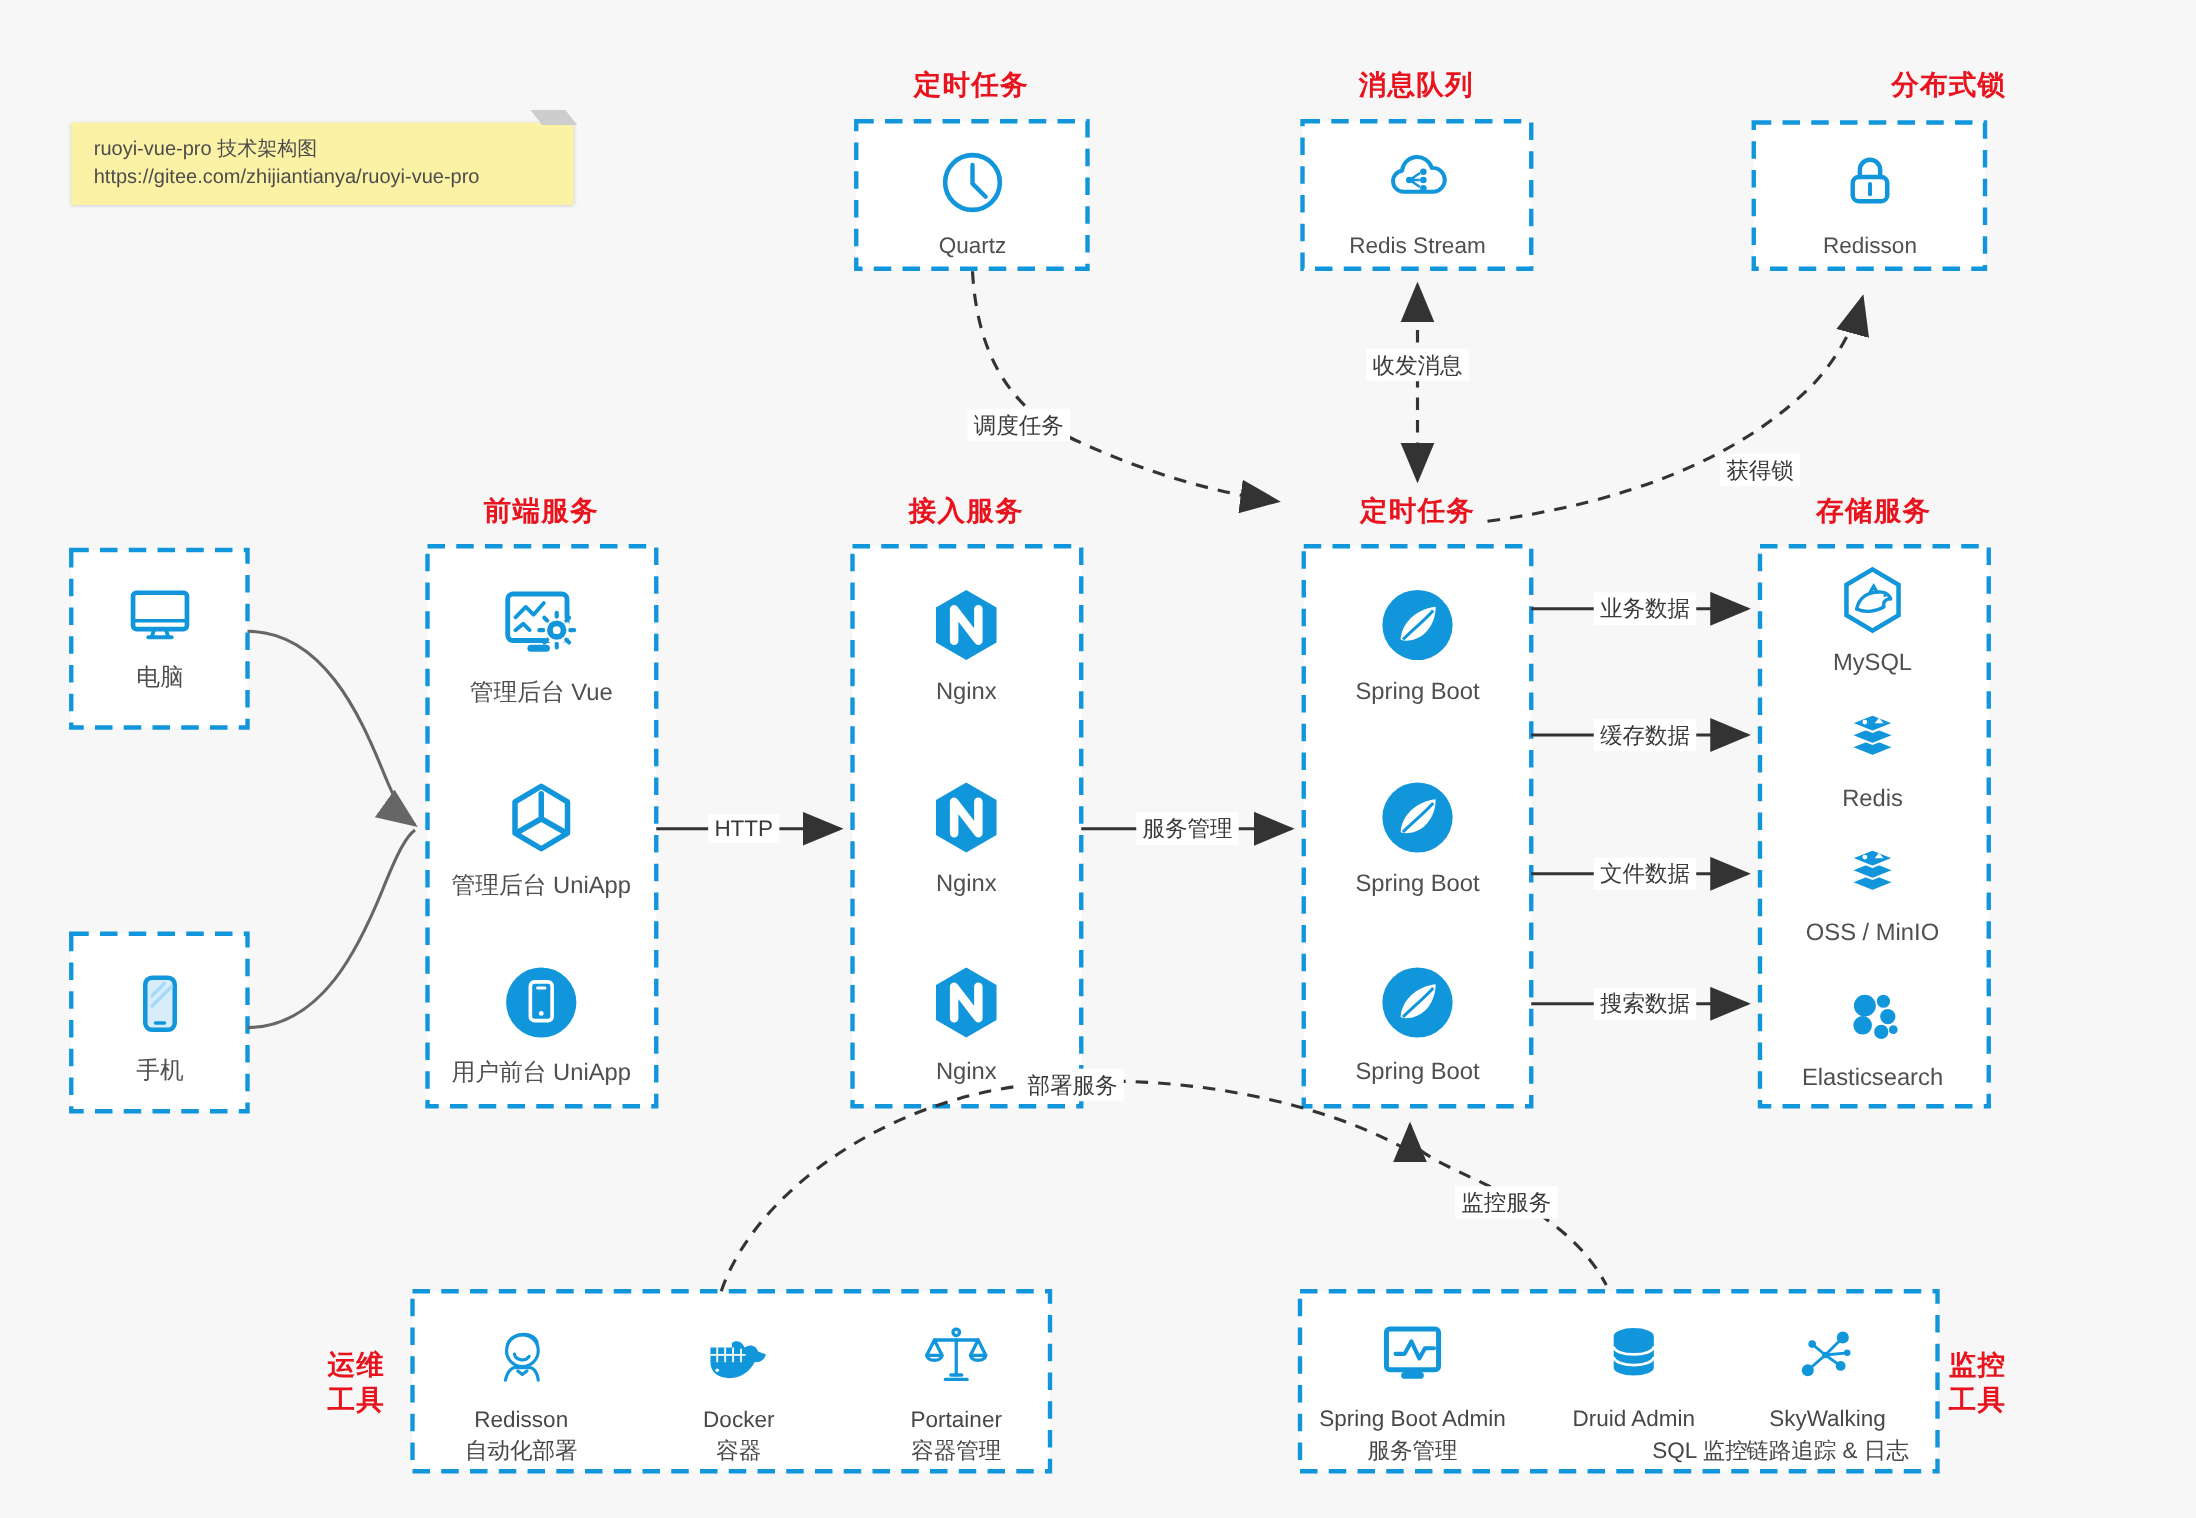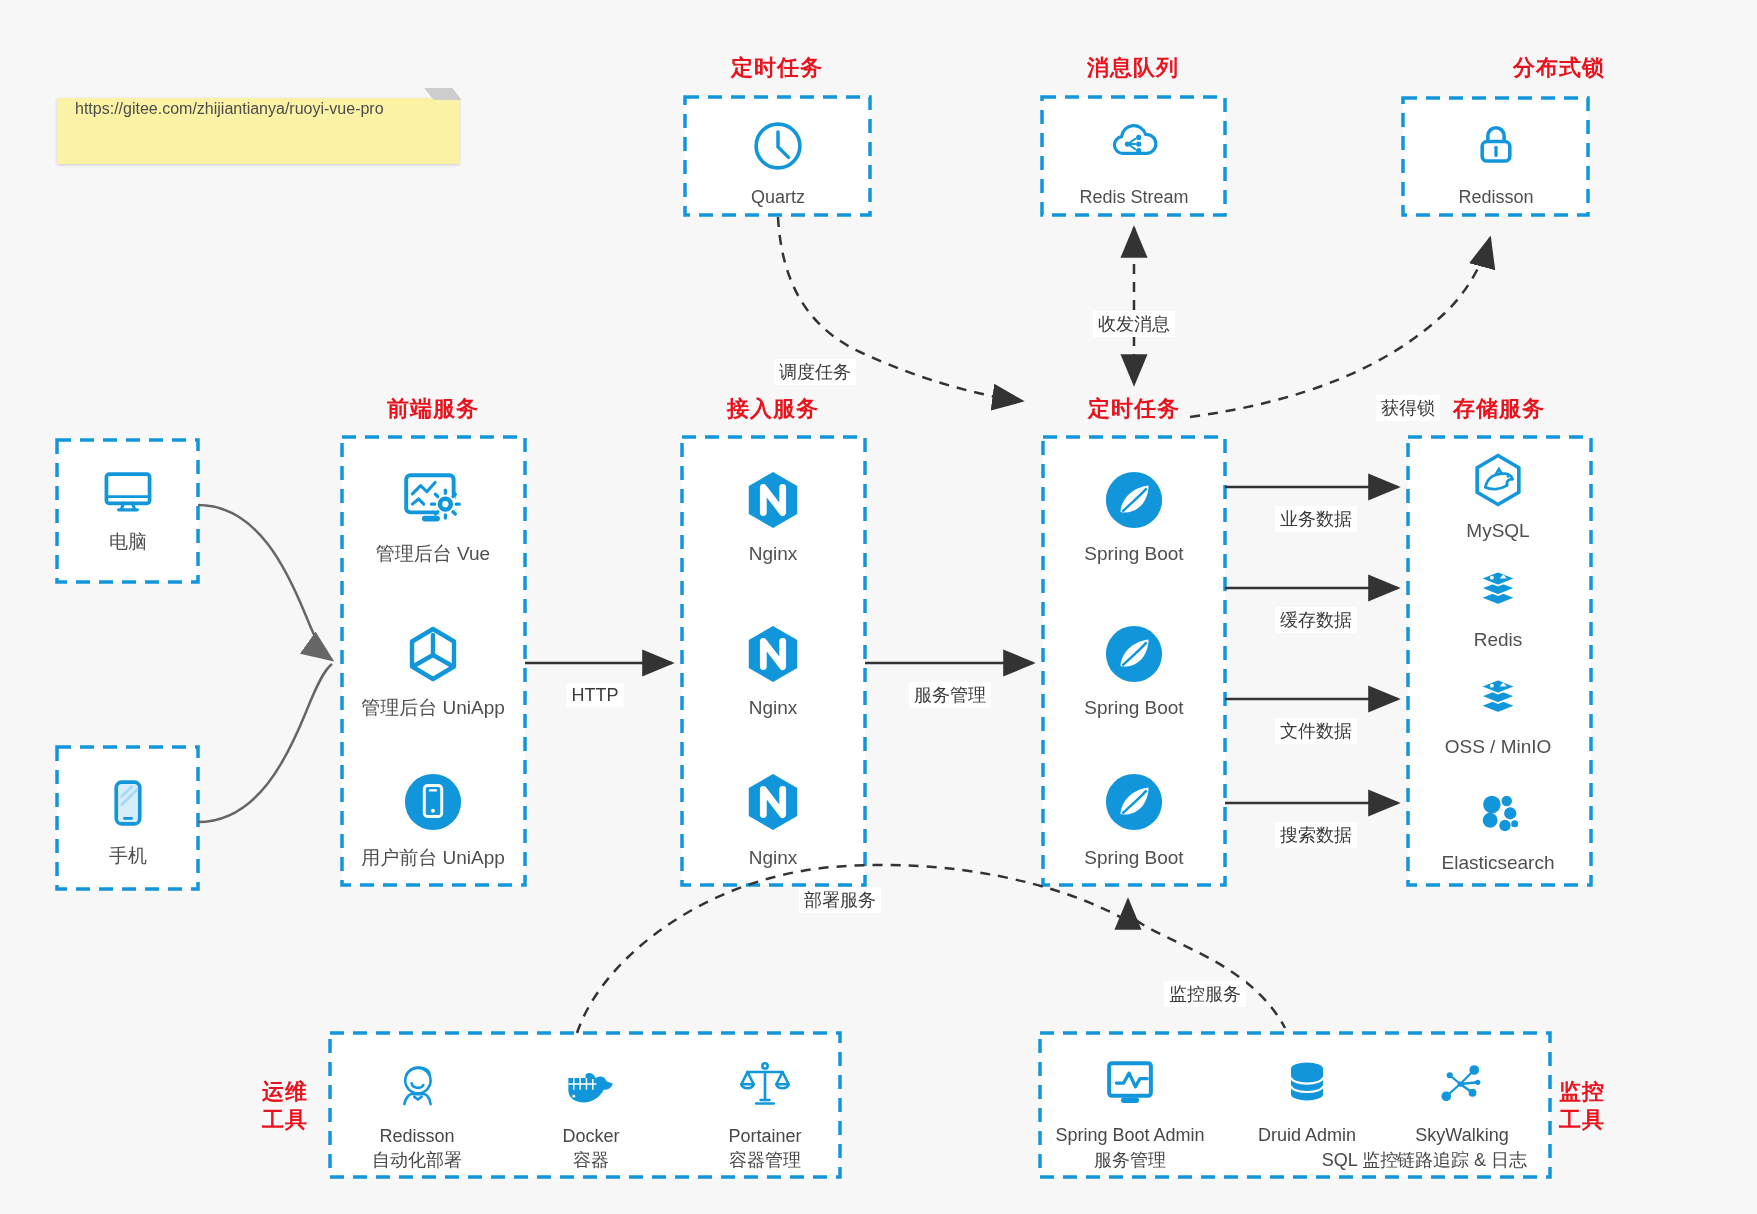--- a/index.html
+++ b/index.html
@@ -4,21 +4,21 @@
 <style>
   html,body{margin:0;padding:0;background:#f7f7f8;}
   .canvas{position:relative;width:1757px;height:1214px;background:#f7f7f8;overflow:hidden;
           font-family:"Liberation Sans",sans-serif;}
   .overlay{position:absolute;left:0;top:0;z-index:1;}
   .abs{position:absolute;transform:translate(-50%,-50%);z-index:3;}
   .red-t{font-weight:bold;font-size:22px;color:#e8131d;white-space:nowrap;letter-spacing:1px;}
   .red-v{font-weight:bold;font-size:22px;color:#e8131d;text-align:center;line-height:28px;letter-spacing:1px;}
   .lbl{font-size:19px;color:#4f4f4f;white-space:nowrap;}
   .lbl-s{font-size:18px;color:#4f4f4f;white-space:nowrap;}
-  .albl{font-size:18px;color:#3a3a3a;background:#ffffff;padding:1px 5px;white-space:nowrap;margin-top:32px;}
+  .albl{font-size:18px;color:#3a3a3a;background:#ffffff;padding:1px 5px;white-space:nowrap;}
   .bname{font-size:18px;color:#474747;white-space:nowrap;}
   .bdesc{font-size:18px;color:#474747;white-space:nowrap;}
   .ic{position:absolute;transform:translate(-50%,-50%);z-index:3;line-height:0;}
   .note{position:absolute;left:57px;top:98px;width:402px;height:66px;background:#fbf2a6;
         z-index:2;box-shadow:0 1px 3px rgba(0,0,0,.18);}
   .note::before{content:'';position:absolute;top:-10px;right:2px;width:28px;height:12px;
         background:#cdcdcd;transform:skewX(38deg);}
   .note .nl{font-size:16px;color:#4c4c4c;margin:0 0 0 18px;line-height:22px;}
   .note .nl1{padding-top:11px;}
 </style>
@@ -69,20 +69,21 @@
       <path d="M778,217 C781,272 800,324 860,352 C918,379 976,395 1022,401" marker-end="url(#mA)"></path>
       <line x1="1134" y1="228" x2="1134" y2="384" marker-start="url(#mA)" marker-end="url(#mA)"></line>
       <path d="M1190,417 C1300,402 1390,368 1450,308 C1470,287 1484,260 1490,238" marker-end="url(#mA)"></path>
       <path d="M577,1033 C602,958 705,878 832,867 C952,857 1060,884 1122,918"></path>
       <line x1="1128" y1="922" x2="1128" y2="900" marker-end="url(#mA)"></line>
       <path d="M1136,920 C1168,944 1250,962 1285,1028"></path>
     </g>
   </svg>
 
   <div class="note">
+    <div class="nl nl1">ruoyi-vue-pro 技术架构图</div>
     <div class="nl">https://gitee.com/zhijiantianya/ruoyi-vue-pro</div>
   </div>
 
   <div class="abs red-t" style="left:777px;top:68px">定时任务</div>
   <div class="abs red-t" style="left:1133px;top:68px">消息队列</div>
   <div class="abs red-t" style="left:1559px;top:68px">分布式锁</div>
   <div class="abs red-t" style="left:433px;top:409px">前端服务</div>
   <div class="abs red-t" style="left:773px;top:409px">接入服务</div>
   <div class="abs red-t" style="left:1134px;top:409px">定时任务</div>
   <div class="abs red-t" style="left:1499px;top:409px">存储服务</div>
@@ -276,21 +277,21 @@
 
   <div class="abs albl" style="left:595px;top:663px">HTTP</div>
   <div class="abs albl" style="left:950px;top:663px">服务管理</div>
   <div class="abs albl" style="left:1316px;top:487px">业务数据</div>
   <div class="abs albl" style="left:1316px;top:588px">缓存数据</div>
   <div class="abs albl" style="left:1316px;top:699px">文件数据</div>
   <div class="abs albl" style="left:1316px;top:803px">搜索数据</div>
   <div class="abs albl" style="left:815px;top:340px">调度任务</div>
   <div class="abs albl" style="left:1134px;top:292px">收发消息</div>
   <div class="abs albl" style="left:1408px;top:376px">获得锁</div>
-  <div class="abs albl" style="left:840px;top:868px">部署服务</div>
+  <div class="abs albl" style="left:858px;top:868px">部署服务</div>
   <div class="abs albl" style="left:1205px;top:962px">监控服务</div>
 
   <div class="abs red-v" style="left:285px;top:1106px">
     <span style="display:block">运维</span>
     <span style="display:block">工具</span>
   </div>
 
   <div class="ic" style="left:417px;top:1086px">
     <svg width="58" height="58" viewBox="0 0 64 64" fill="none" stroke="#1296db" stroke-width="2.8" stroke-linecap="round" stroke-linejoin="round">
       <circle cx="33" cy="26" r="14"></circle>

